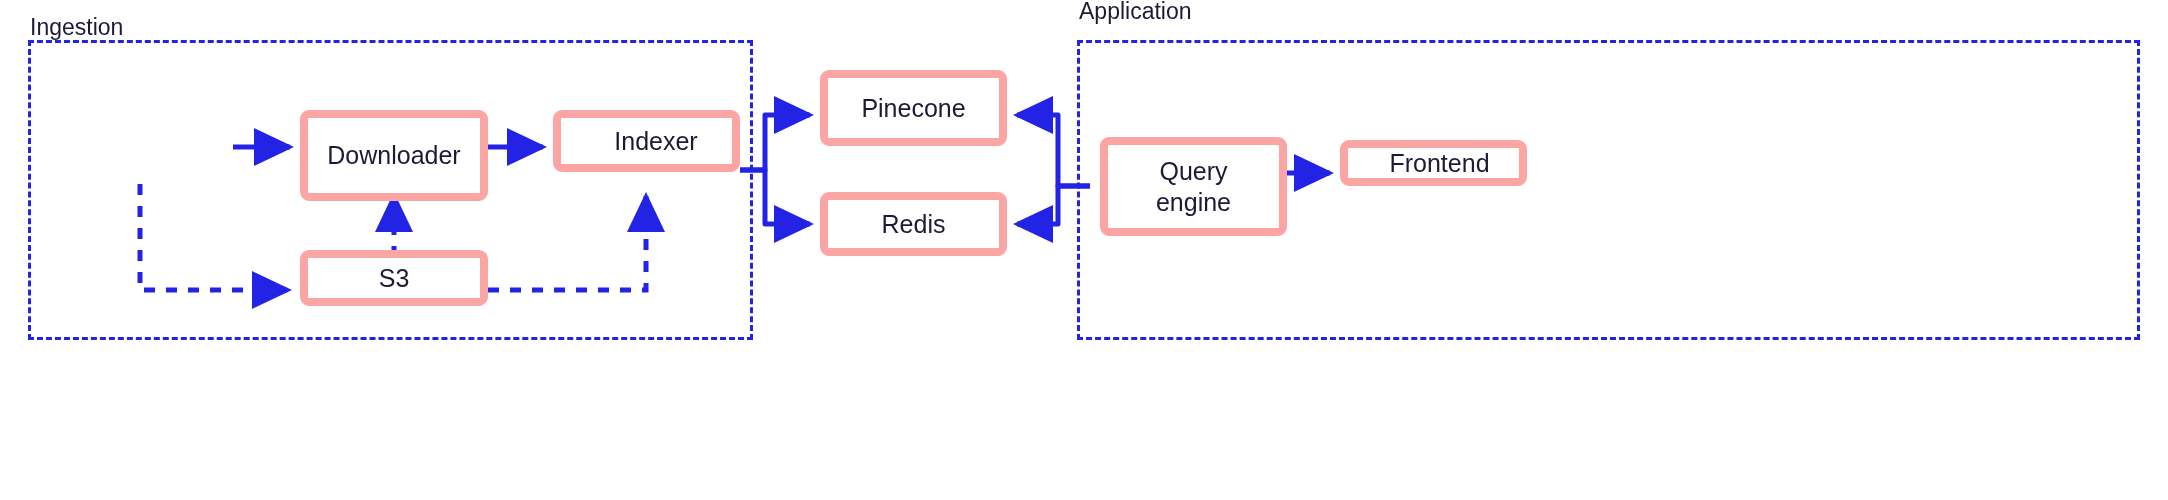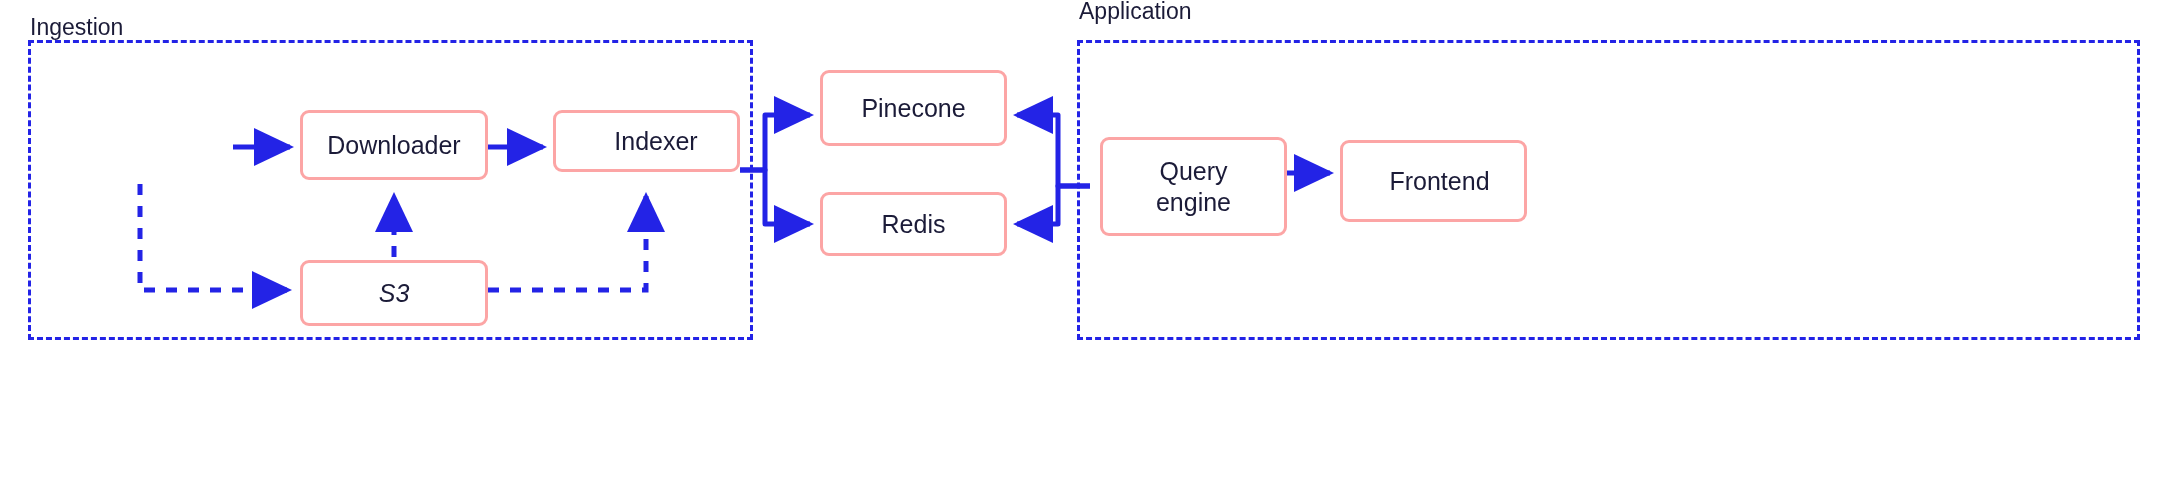--- a/index.html
+++ b/index.html
@@ -27,21 +27,21 @@
     position: absolute;
     font-family: Liberation Sans, sans-serif;
     font-size: 23px;
     color: #1b1b38;
     white-space: nowrap;
     line-height: 1;
   }
   .node-box {
     position: absolute;
     box-sizing: border-box;
-    border: 3px solid #fca5a5;
+    border: 8px solid #fca5a5;
     border-radius: 9px;
     background: #ffffff;
     display: flex;
     align-items: center;
     justify-content: center;
     text-align: center;
   }
   .node-label {
     font-family: "Liberation Sans", sans-serif;
     font-size: 25px;
@@ -100,42 +100,42 @@
     </g>
   </svg>
 
   <div class="group-frame" style="left:28px; top:40px; width:725px; height:300px;"></div>
   <div class="group-label" style="left:30px; top:16px;">Ingestion</div>
 
   <div class="group-frame" style="left:1077px; top:40px; width:1063px; height:300px;"></div>
   <div class="group-label" style="left:1079px; top:0;">Application</div>
 
 
-  <div class="node-box" style="left:300px; top:110px; width:188px; height:70px;">
+  <div class="node-box" style="left:300px; top:110px; width:188px; height:91px;">
     <span class="node-label">Downloader</span>
   </div>
 
   <div class="node-box" style="left:553px; top:110px; width:187px; height:62px;padding-left:19px;">
     <span class="node-label">Indexer</span>
   </div>
 
-  <div class="node-box" style="left:300px; top:260px; width:188px; height:66px;font-style:italic;">
+  <div class="node-box" style="left:300px; top:250px; width:188px; height:56px;">
     <span class="node-label">S3</span>
   </div>
 
   <div class="node-box" style="left:820px; top:70px; width:187px; height:76px;">
     <span class="node-label">Pinecone</span>
   </div>
 
   <div class="node-box" style="left:820px; top:192px; width:187px; height:64px;">
     <span class="node-label">Redis</span>
   </div>
 
   <div class="node-box" style="left:1090px; top:137px; width:187px; height:99px;margin-left:10px;">
     <span class="node-label">Query
 engine</span>
   </div>
 
-  <div class="node-box" style="left:1340px; top:140px; width:187px; height:82px;padding-left:12px;">
+  <div class="node-box" style="left:1340px; top:140px; width:187px; height:46px;padding-left:12px;">
     <span class="node-label">Frontend</span>
   </div>
 
 </div>
 
 </body></html>

